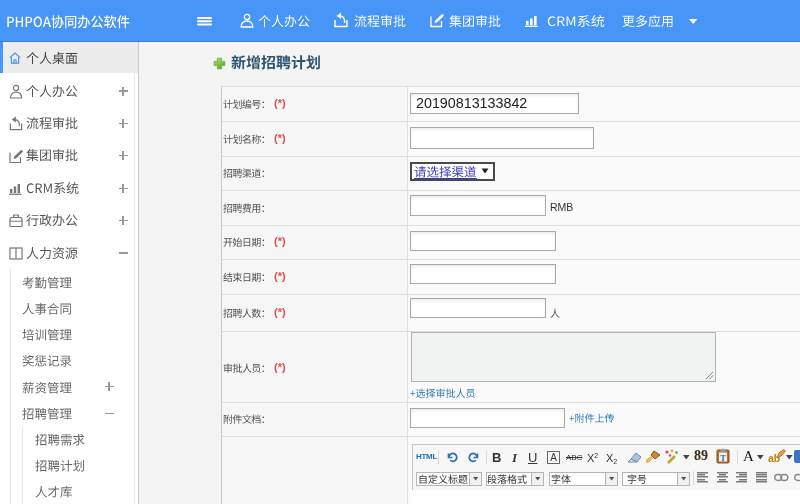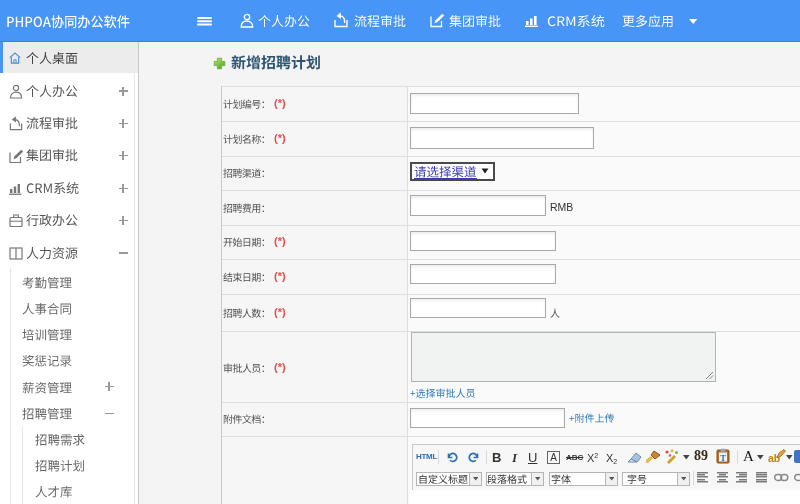--- a/index.html
+++ b/index.html
@@ -132,20 +132,21 @@
 <div class="a" style="left:407px;top:86px;width:1px;height:418px;background:#dedede"></div>
 
 <div class="a" style="left:274px;top:97.0px;font-size:11px;font-weight:bold;color:#e14e4e">(*)</div>
 <div class="a" style="left:274px;top:132.0px;font-size:11px;font-weight:bold;color:#e14e4e">(*)</div>
 <div class="a" style="left:274px;top:235.2px;font-size:11px;font-weight:bold;color:#e14e4e">(*)</div>
 <div class="a" style="left:274px;top:269.7px;font-size:11px;font-weight:bold;color:#e14e4e">(*)</div>
 <div class="a" style="left:274px;top:306.0px;font-size:11px;font-weight:bold;color:#e14e4e">(*)</div>
 <div class="a" style="left:274px;top:360.5px;font-size:11px;font-weight:bold;color:#e14e4e">(*)</div>
 
 <div class="inp" style="left:410px;top:93px;width:169px;height:21px"></div>
+<div class="a" style="left:416px;top:95px;font-size:14.3px;color:#222">20190813133842</div>
 <div class="inp" style="left:410px;top:126.5px;width:184px;height:22px"></div>
 
 <div class="a" style="left:410px;top:161.5px;width:85px;height:19px;background:#fff;border:2px solid #4a4a4a"></div>
 <div class="a" style="left:414px;top:177.5px;width:63px;height:1px;background:#3b3bb4"></div>
 <svg class="a" style="left:481px;top:168px" width="8" height="6" viewBox="0 0 8 6">
       <path d="M0.5 0.5 L7.5 0.5 L4 5.5 Z" fill="#222"></path>
     </svg>
 <div class="inp" style="left:410px;top:195px;width:136px;height:21px"></div>
 <div class="a" style="left:550px;top:200.5px;font-size:10.5px;color:#333">RMB</div>
 <div class="inp" style="left:410px;top:231px;width:146px;height:20px"></div>
@@ -172,21 +173,21 @@
  <g transform="scale(-1,1) translate(-15,0)">
  <path d="M3 2 L3 7 L8 7" fill="none" stroke="#2f6fb8" stroke-width="2"></path>
  <path d="M3.5 6.5 A5 5 0 1 1 5 10.5" fill="none" stroke="#2f6fb8" stroke-width="2.2"></path>
       </g>
     </svg>
 <div class="sep1" style="left:486px"></div>
 <div class="a" style="left:492px;top:450px;font-size:13px;font-weight:bold;color:#333">B</div>
 <div class="a" style="left:512px;top:450px;font-size:13px;font-weight:bold;font-style:italic;font-family:'Liberation Serif',serif;color:#333">I</div>
 <div class="a" style="left:528px;top:450px;font-size:13px;color:#333;text-decoration:underline">U</div>
 <div class="a" style="left:547px;top:451px;width:13px;height:13px;border:1px solid #666;font-size:10px;color:#333;text-align:center;line-height:12px">A</div>
-<div class="a" style="left:566px;top:453px;font-size:8px;font-weight:bold;color:#333;text-decoration:line-through">ABC</div>
+<div class="a" style="left:566px;top:453px;font-size:8px;font-weight:normal;color:#333;text-decoration:line-through">ABC</div>
 <div class="a" style="left:587px;top:452px;font-size:11px;color:#333">X<span style="font-size:7px;vertical-align:4px">2</span></div>
 <div class="a" style="left:606px;top:452px;font-size:11px;color:#333">X<span style="font-size:7px;vertical-align:-2px">2</span></div>
 
 <svg class="a" style="left:626px;top:451px" width="16" height="13" viewBox="0 0 16 13">
  <path d="M5 8 L10 2 L15 6 L11 11 Z" fill="#a8c4e0" stroke="#6b8cb5" stroke-width="1"></path>
  <path d="M2 11 L5 8 L11 11 Z" fill="#dce8f4" stroke="#6b8cb5" stroke-width="1"></path>
     </svg>
 
 <svg class="a" style="left:645px;top:450px" width="16" height="14" viewBox="0 0 16 14">
  <path d="M9 1 L15 5 L10 9 L6 5 Z" fill="#c8872e" stroke="#8a5a1a" stroke-width="1"></path>

